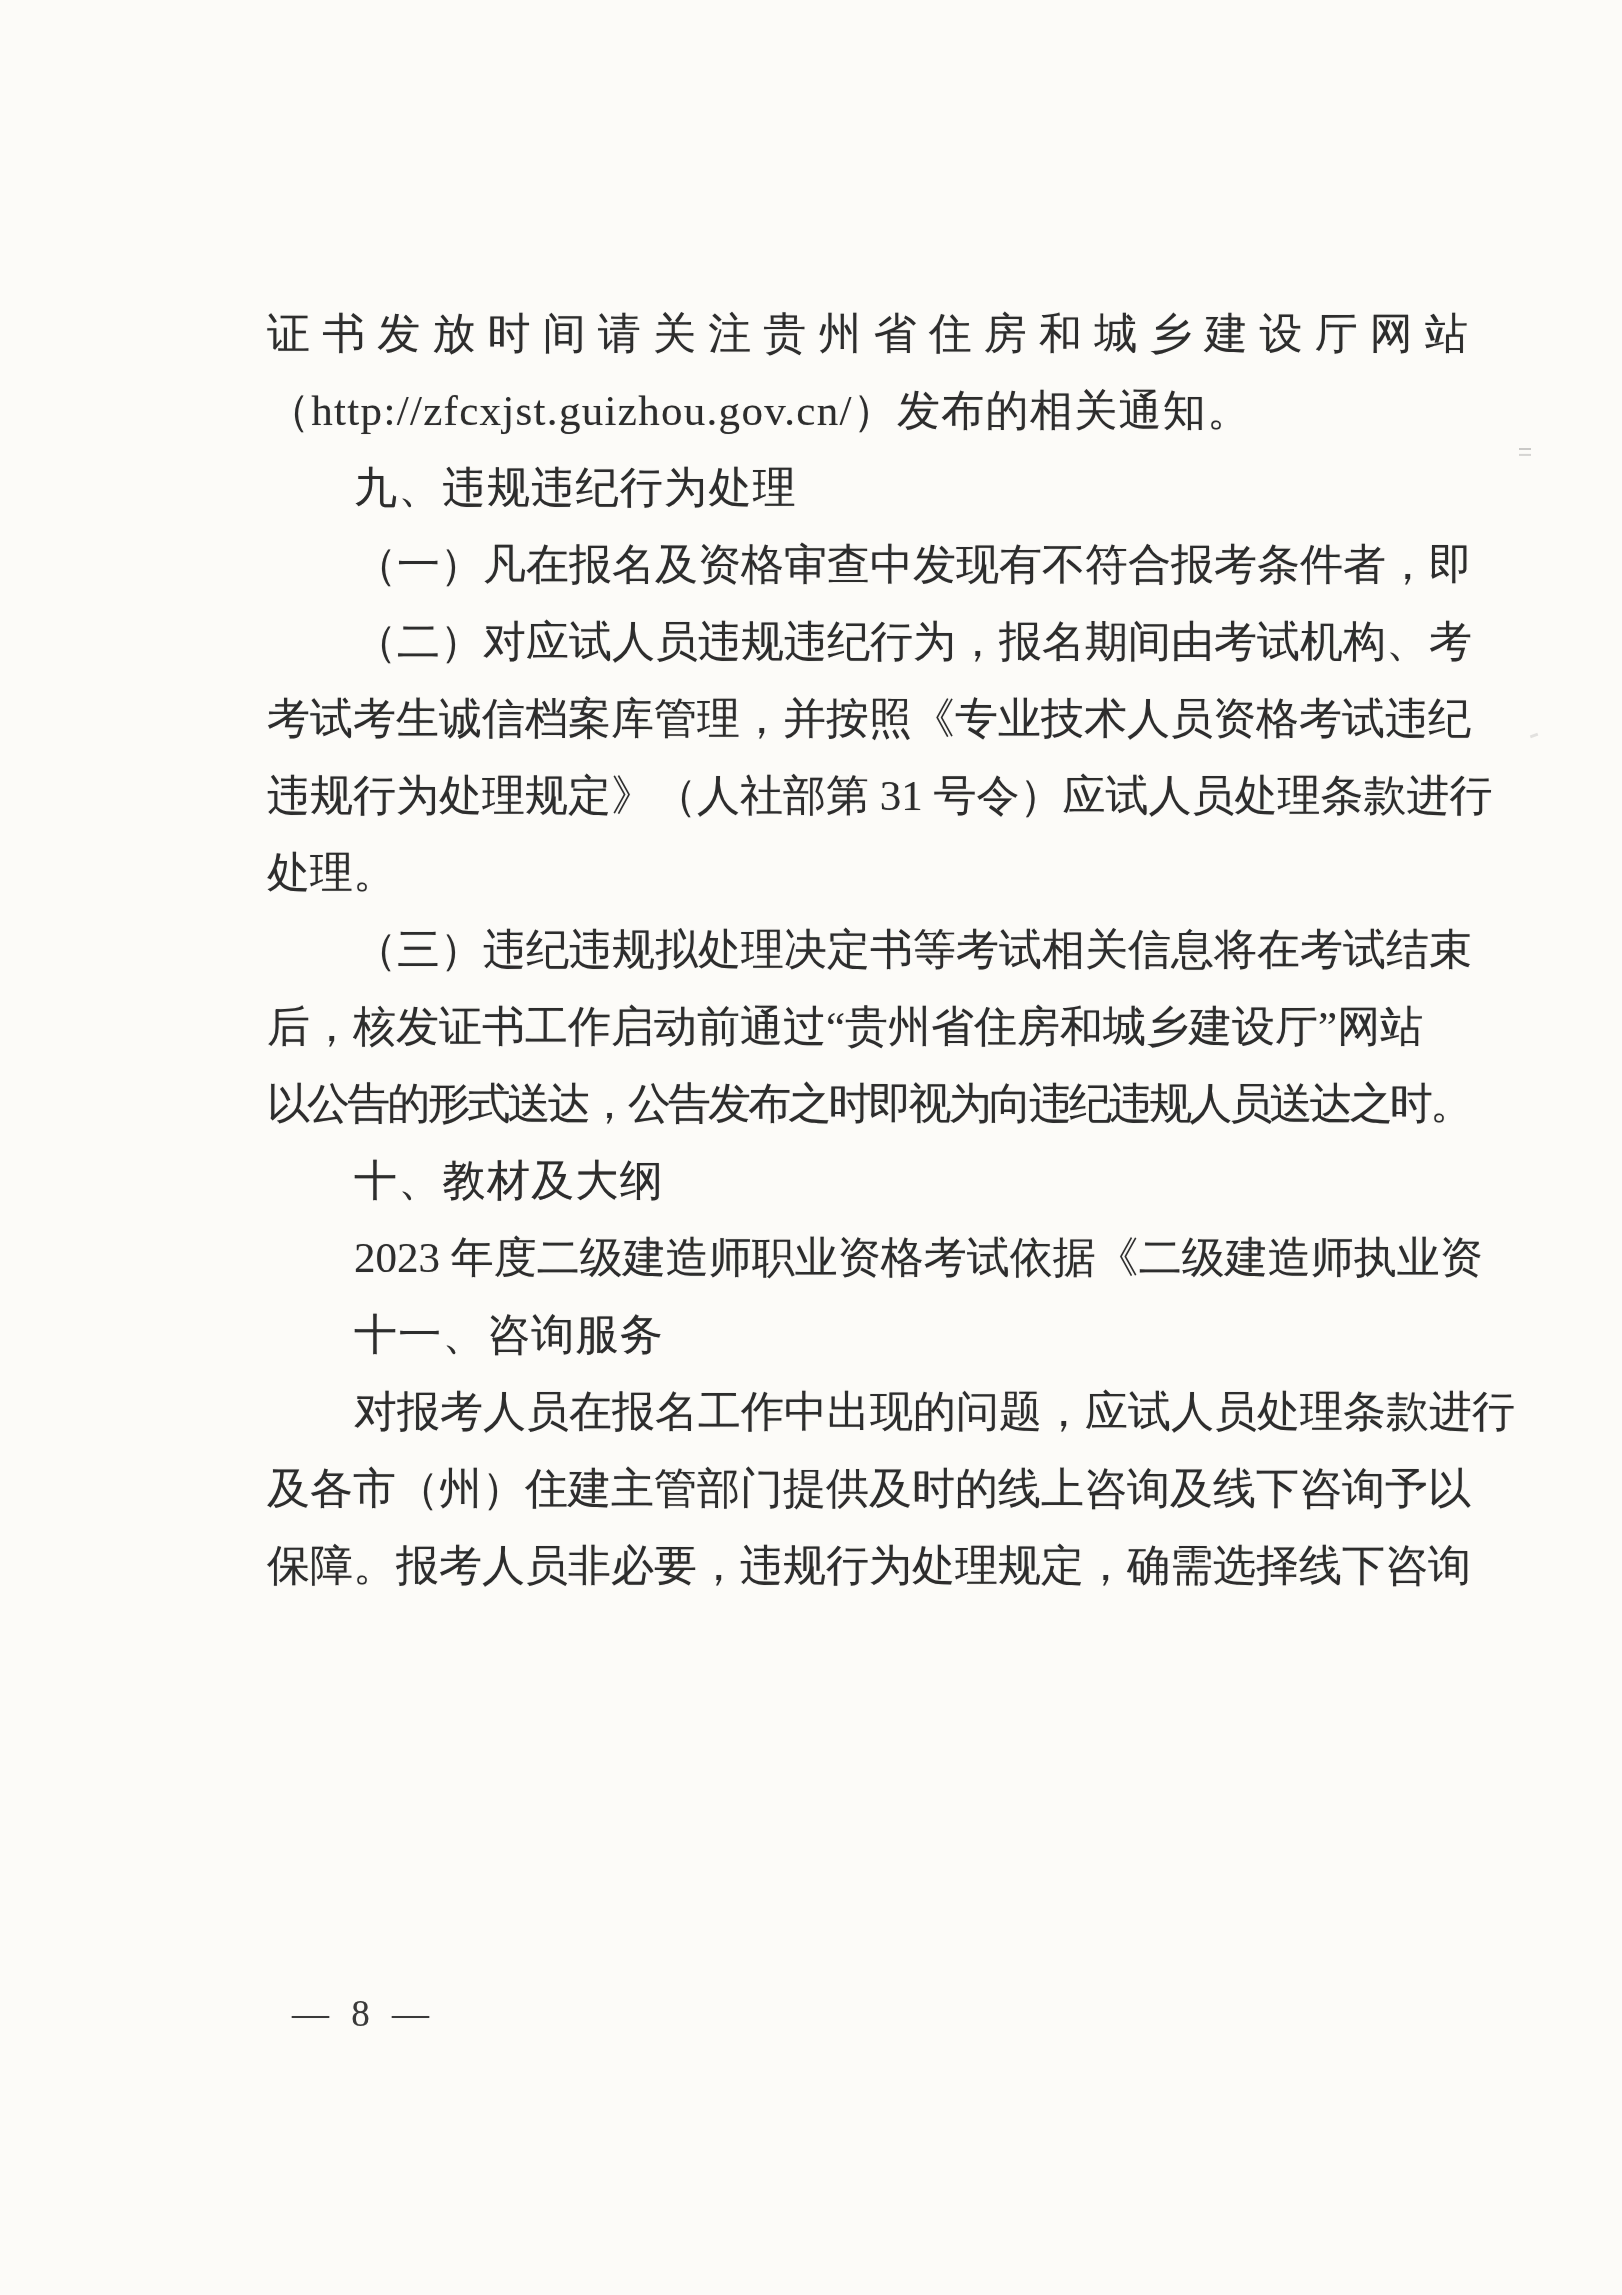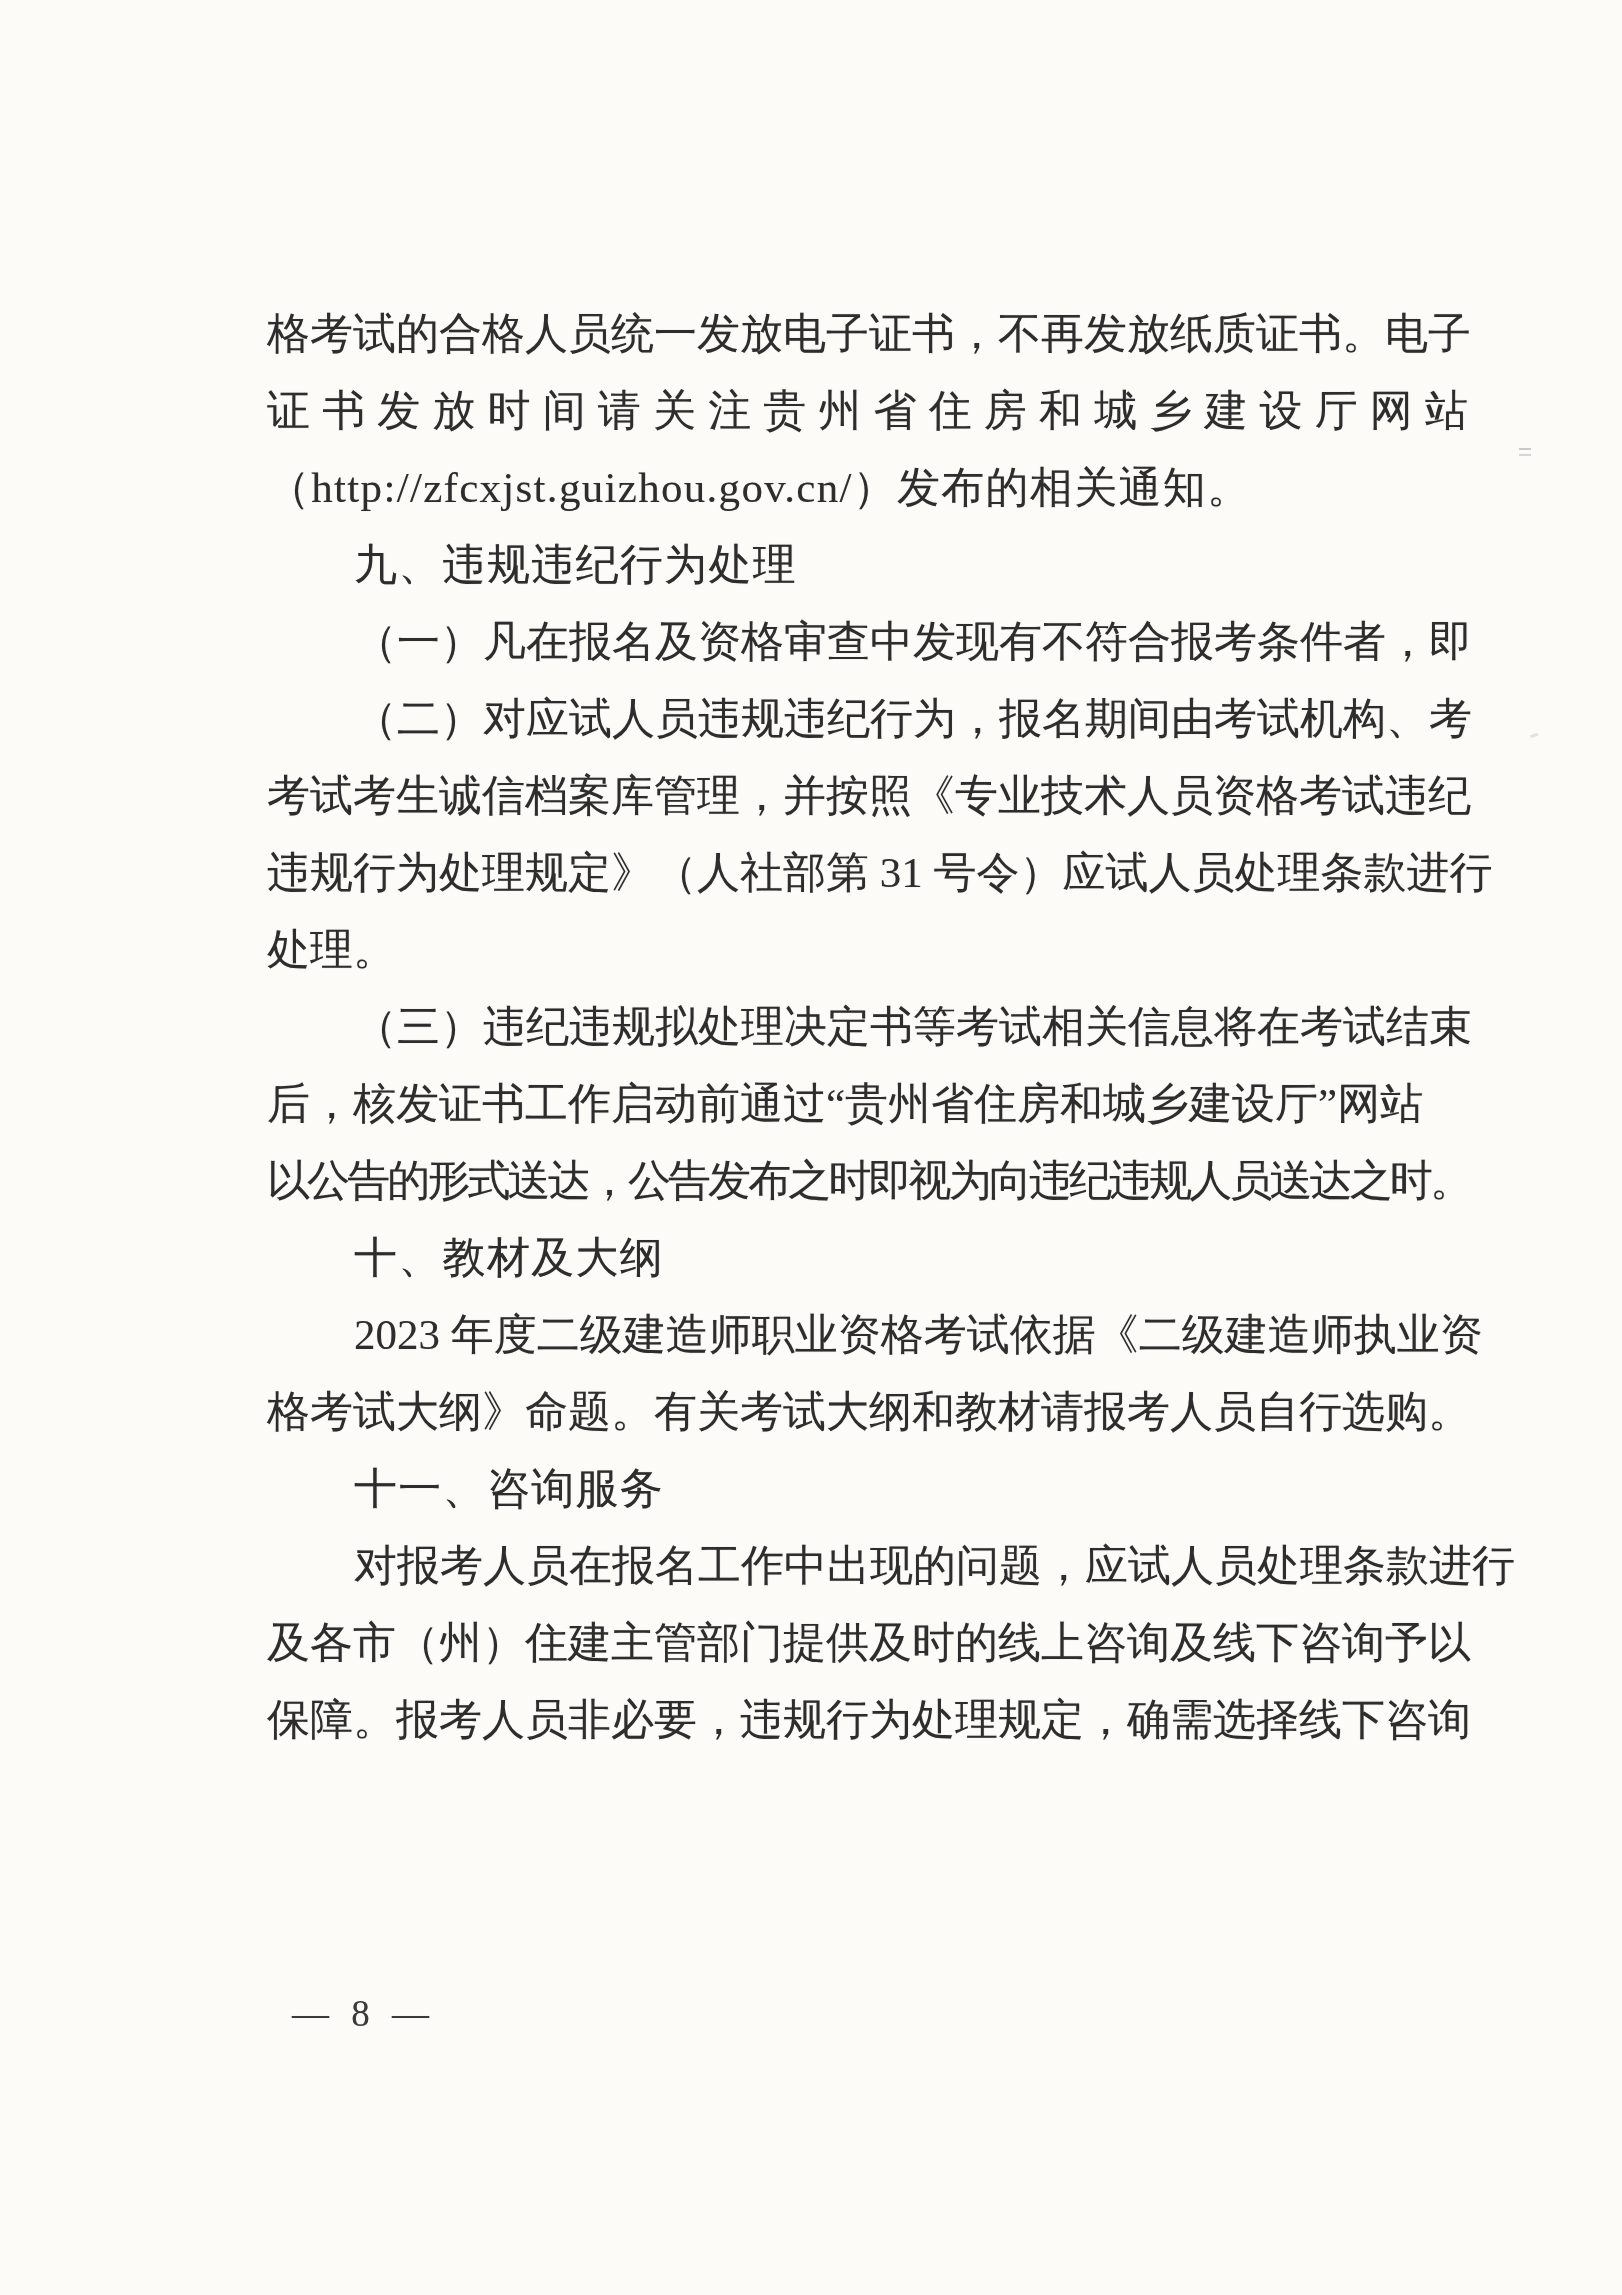--- a/index.html
+++ b/index.html
@@ -72,35 +72,33 @@
              box-shadow: 0 5.9px 0 rgba(110,110,110,0.28); }
   .speck-b { left: 1530px; top: 734px; width: 7.9px; height: 2.6px;
              transform: rotate(-20deg); opacity: 0.5; }
 </style>
 </head>
 <body>
 
 <div class="page">
 
   <div class="text-block">
-    <div class="line">格考试的合格人员统一发放电子证书，不再发放纸质证书。电子</div>
     <div class="line spread">证书发放时间请关注贵州省住房和城乡建设厅网站</div>
     <div class="line url">（http://zfcxjst.guizhou.gov.cn/）发布的相关通知。</div>
     <div class="line heading indent">九、违规违纪行为处理</div>
     <div class="line indent">（一）凡在报名及资格审查中发现有不符合报考条件者，即</div>
     <div class="line indent">（二）对应试人员违规违纪行为，报名期间由考试机构、考</div>
     <div class="line">考试考生诚信档案库管理，并按照《专业技术人员资格考试违纪</div>
     <div class="line">违规行为处理规定》（人社部第 31 号令）应试人员处理条款进行</div>
     <div class="line">处理。</div>
     <div class="line indent">（三）违纪违规拟处理决定书等考试相关信息将在考试结束</div>
     <div class="line">后，核发证书工作启动前通过“贵州省住房和城乡建设厅”网站</div>
     <div class="line tight">以公告的形式送达，公告发布之时即视为向违纪违规人员送达之时。</div>
     <div class="line heading indent">十、教材及大纲</div>
     <div class="line indent">2023 年度二级建造师职业资格考试依据《二级建造师执业资</div>
-    <div class="line">格考试大纲》命题。有关考试大纲和教材请报考人员自行选购。</div>
     <div class="line heading indent">十一、咨询服务</div>
     <div class="line indent">对报考人员在报名工作中出现的问题，应试人员处理条款进行</div>
     <div class="line">及各市（州）住建主管部门提供及时的线上咨询及线下咨询予以</div>
     <div class="line">保障。报考人员非必要，违规行为处理规定，确需选择线下咨询</div>
   </div>
 
   <div class="footer">— 8 —</div>
 
   <div class="speck speck-a"></div>
   <div class="speck speck-b"></div>

